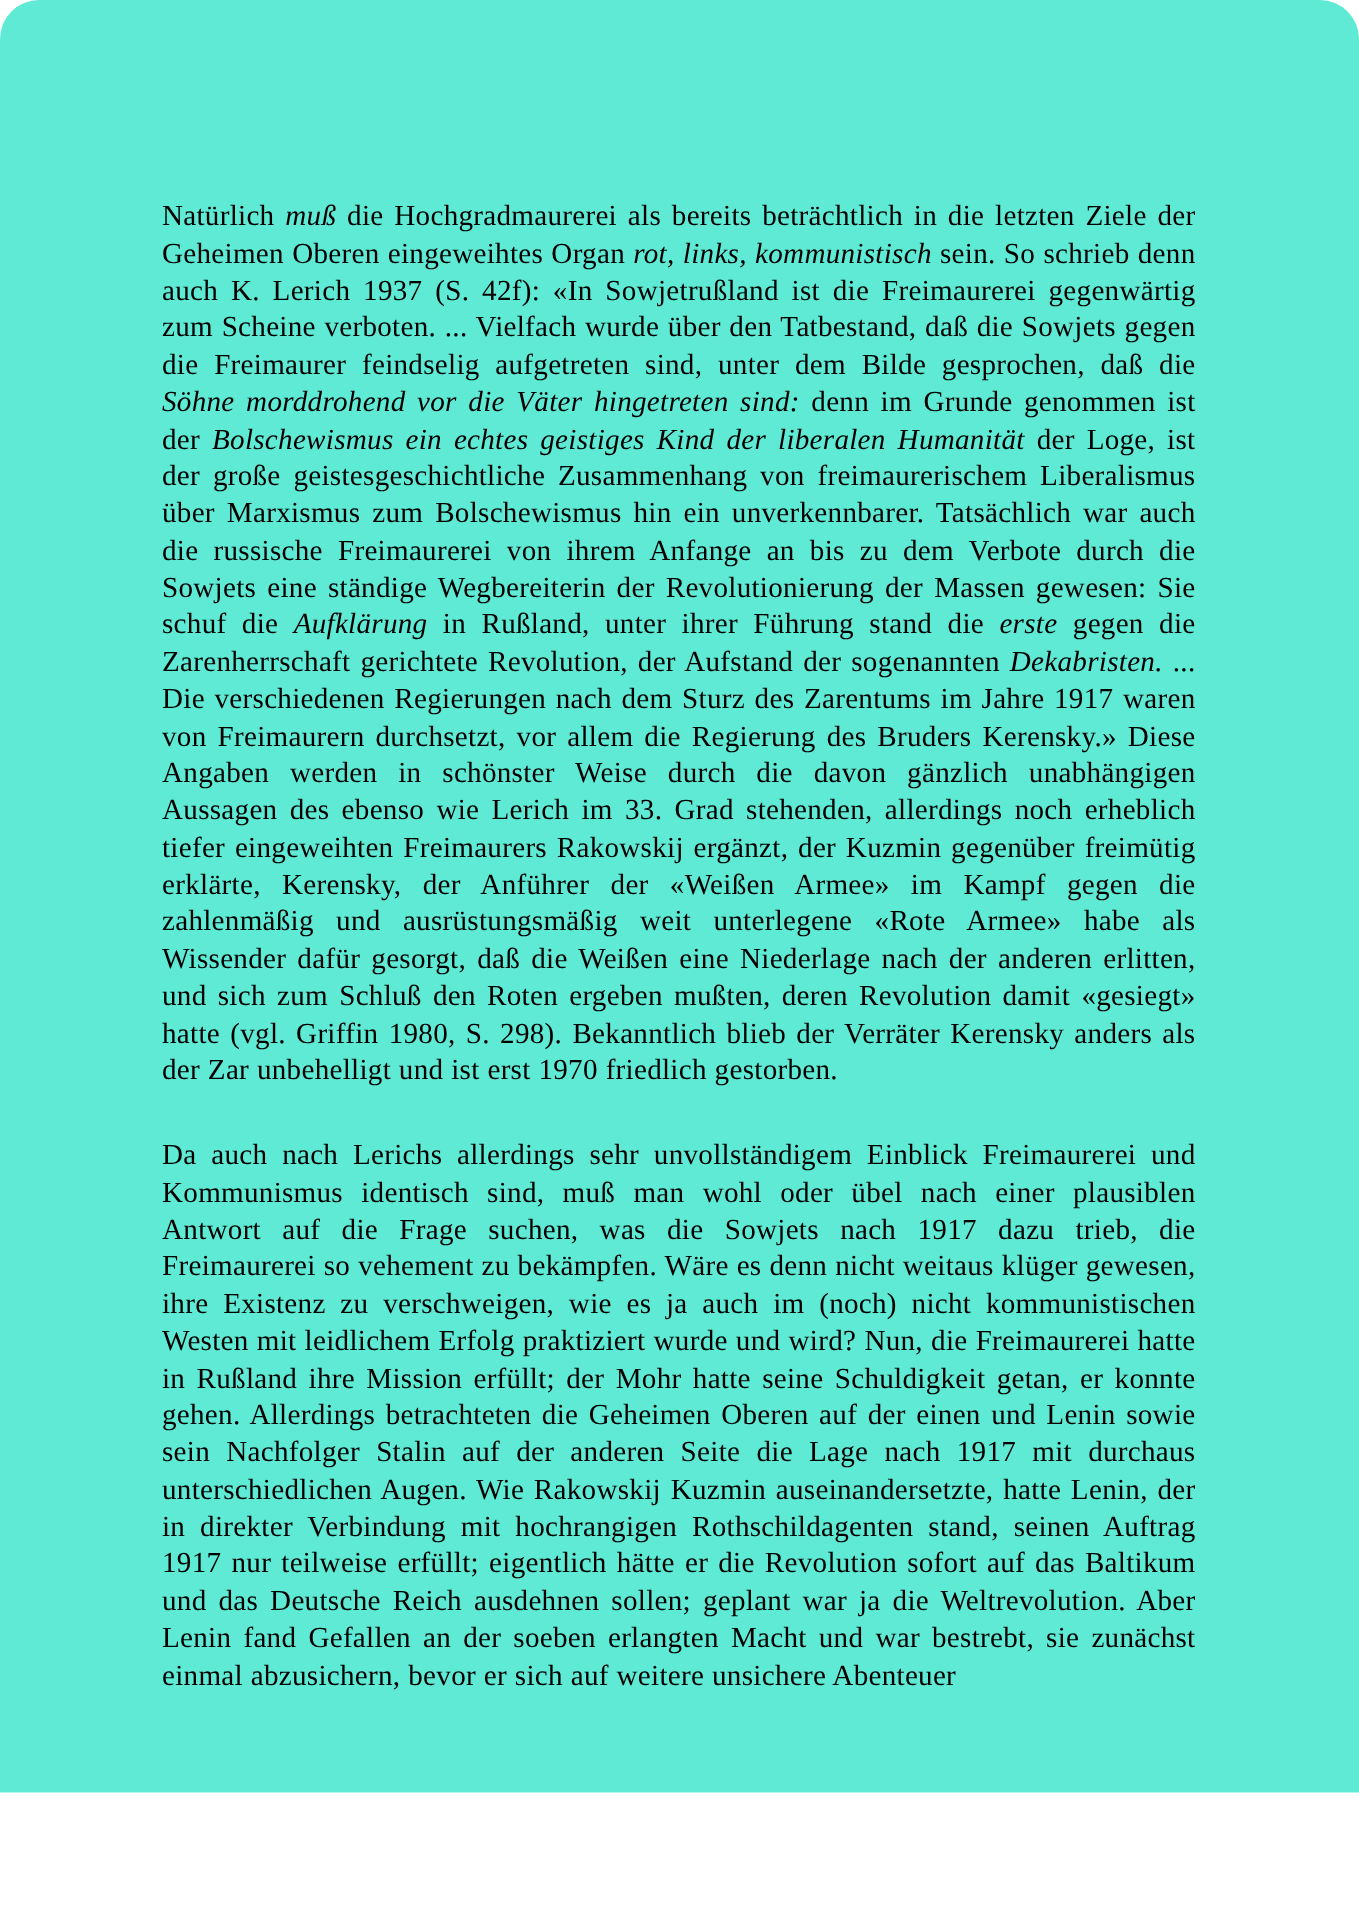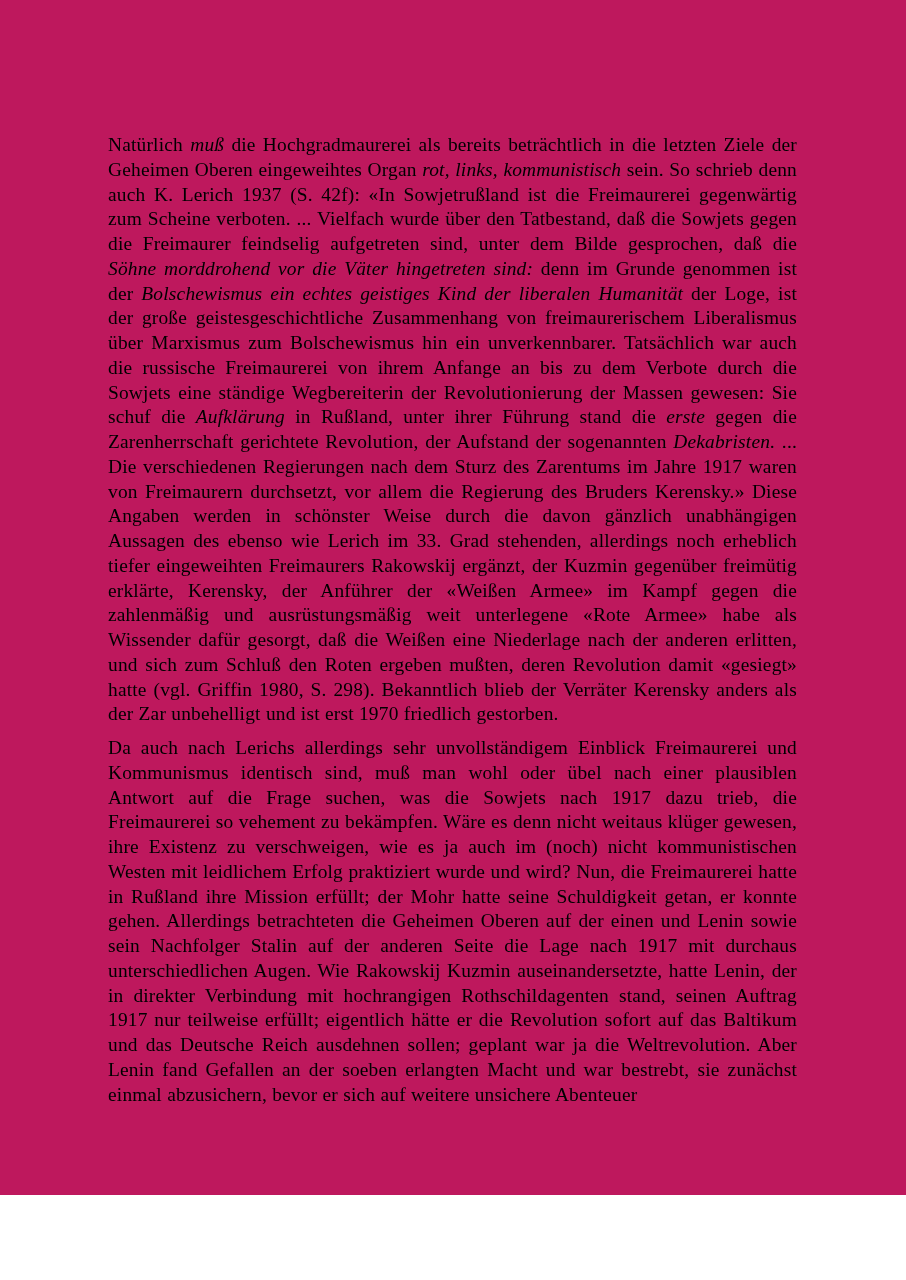--- a/index.html
+++ b/index.html
@@ -13,43 +13,44 @@
     height: 1280px;
     overflow: hidden;
     font-family: "Liberation Serif", "DejaVu Serif", serif;
     color: #000000;
     -webkit-font-smoothing: antialiased;
   }
   .page {
     position: relative;
     width: 906px;
     height: 1280px;
-    background: #be185d;
+    background: #5eead4;
     box-sizing: border-box;
+    border-radius: 26px;
   }
   .text-column {
     position: absolute;
     left: 108px;
     top: 133px;
     width: 689px;
   }
   p.para {
     margin: 0;
     padding: 0;
     text-align: justify;
     text-justify: inter-word;
     font-size: 19.4px;
     line-height: 24.75px;
     letter-spacing: 0.01em;
     word-spacing: 0.01em;
     hyphens: none;
     -webkit-hyphens: none;
   }
   p.para + p.para {
-    margin-top: 9px;
+    margin-top: 32px;
   }
   em.it {
     font-style: italic;
   }
   
   .clip-bottom {
     position: absolute;
     left: 0;
     top: 1195px;
     width: 906px;

